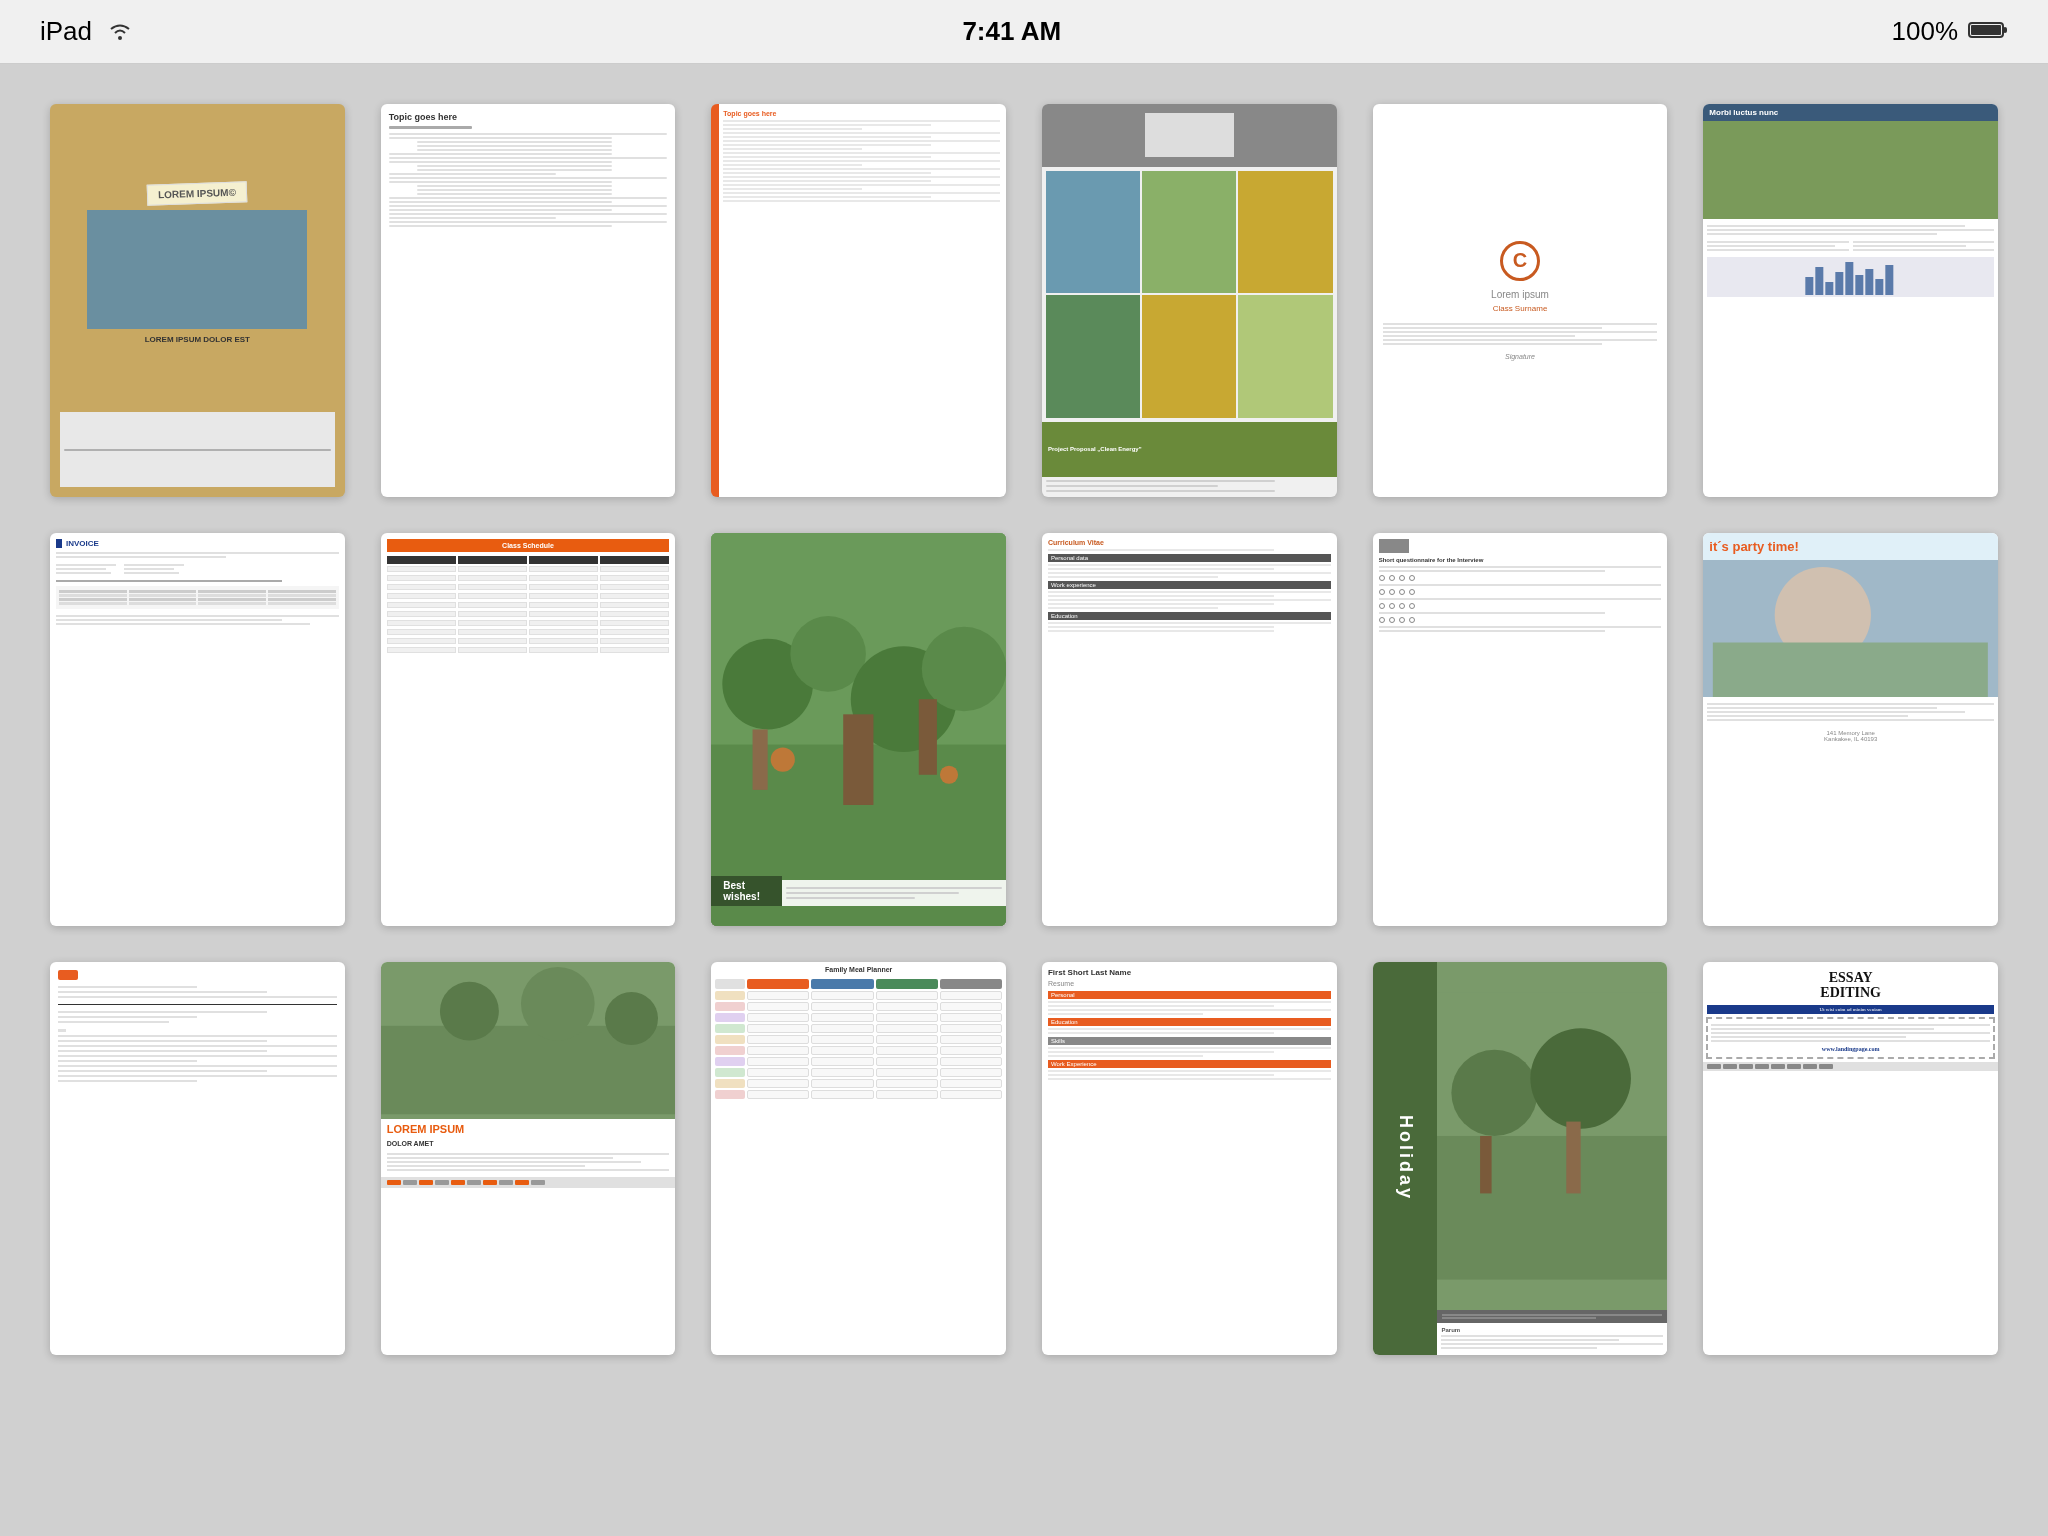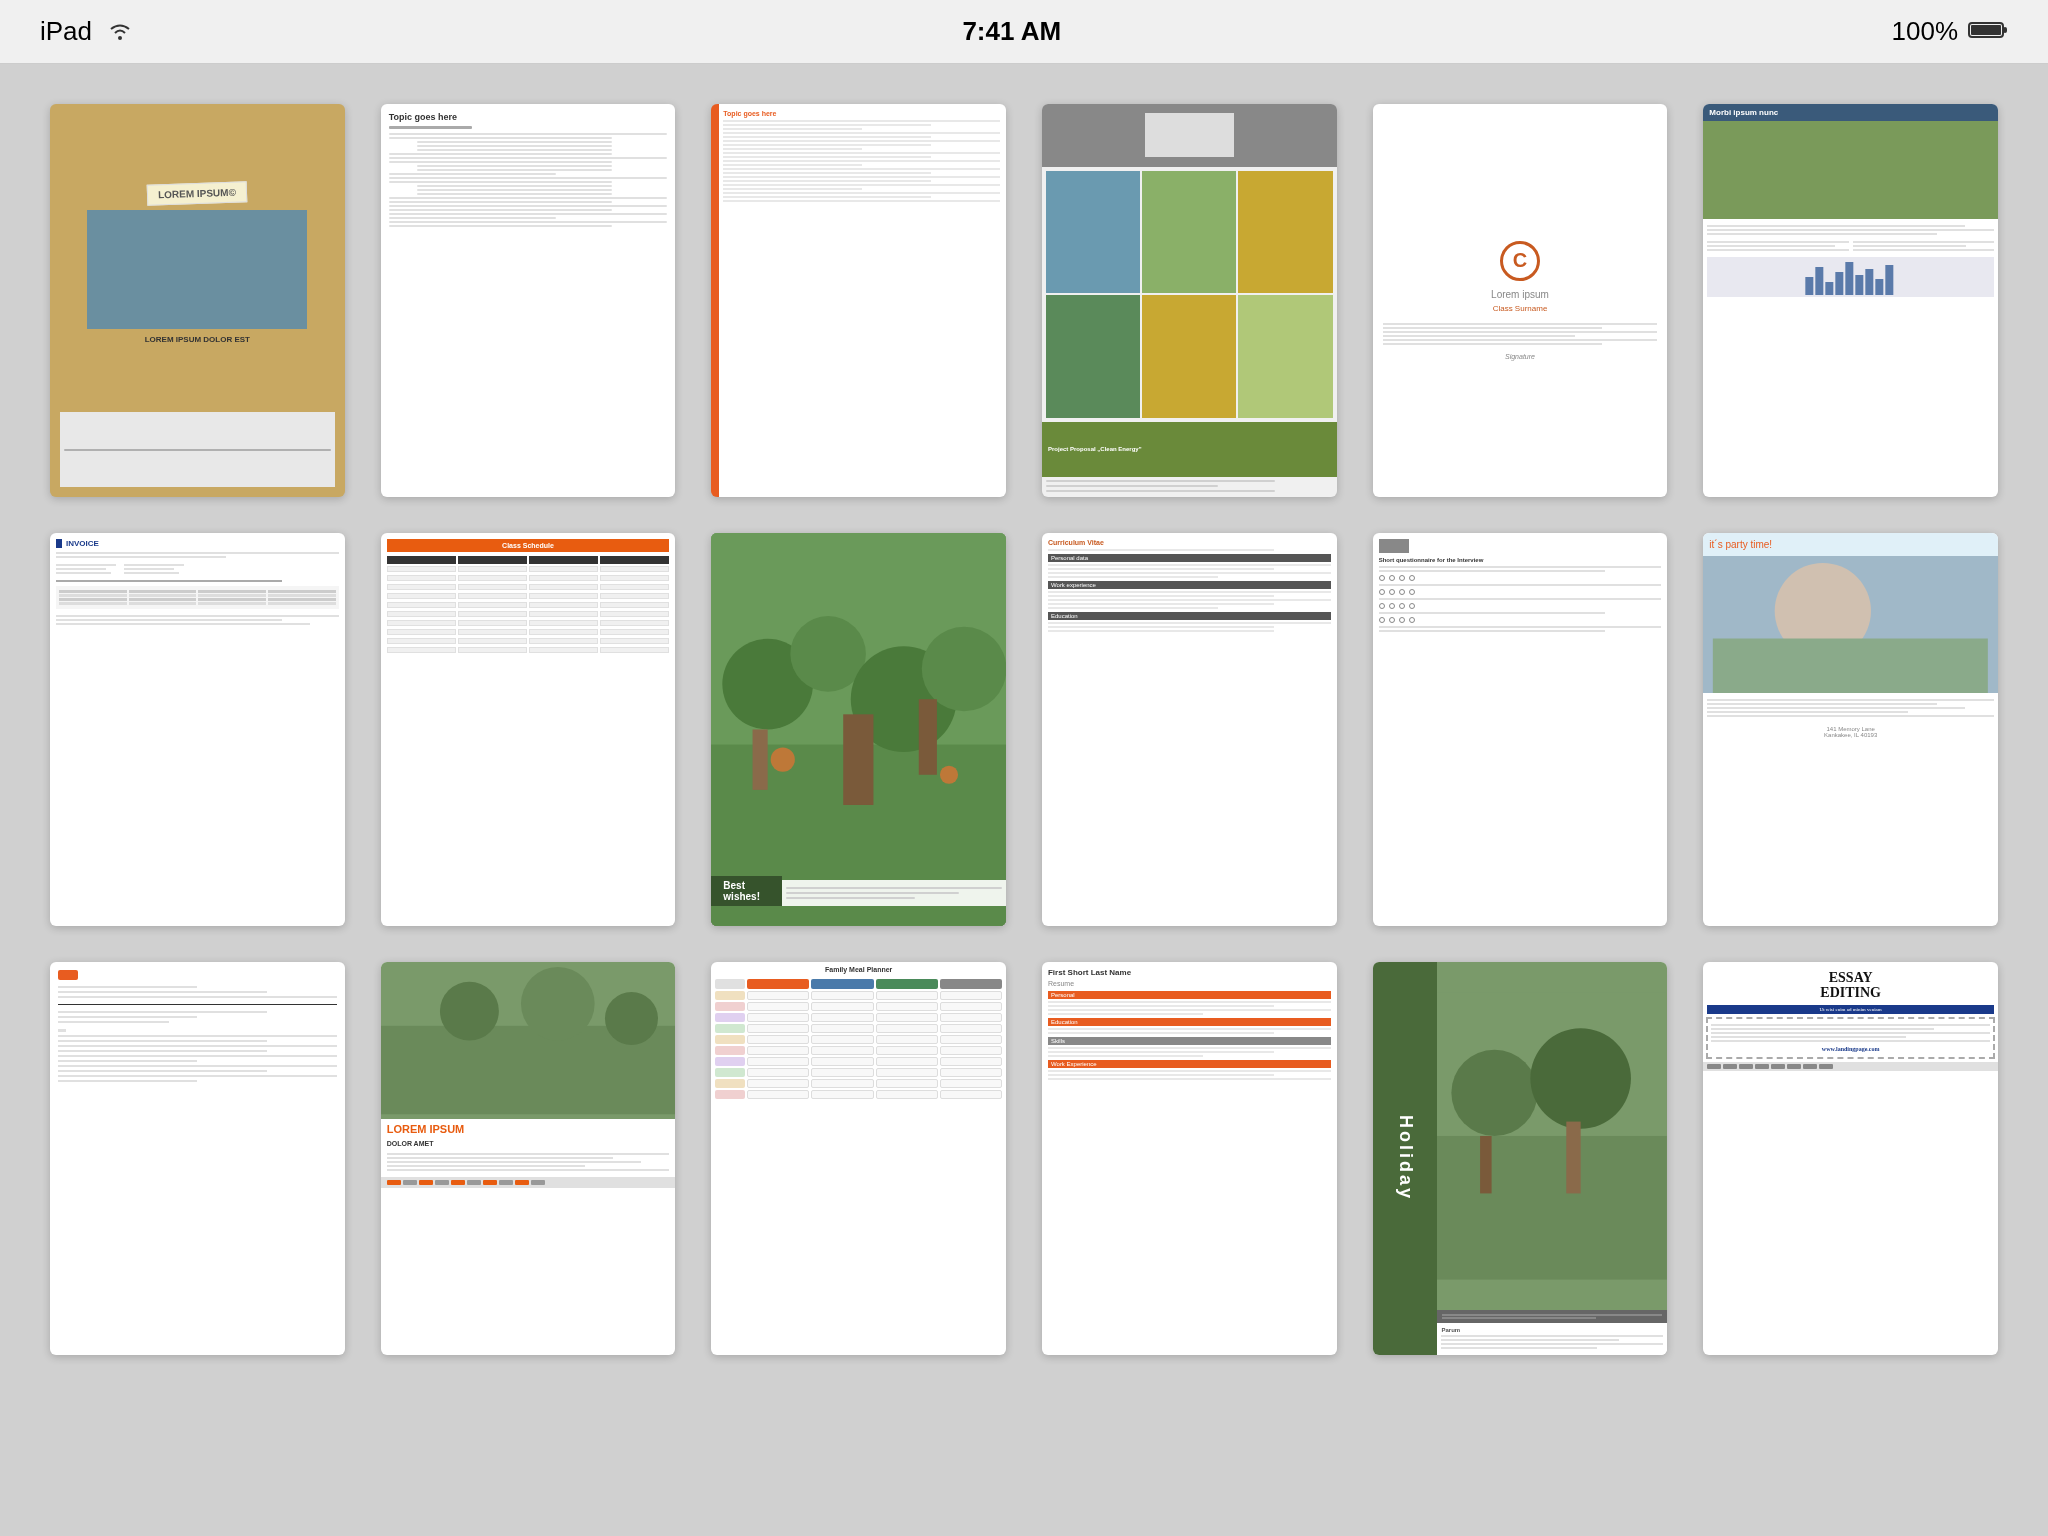--- a/index.html
+++ b/index.html
@@ -457,22 +457,22 @@
     
     .doc-12 {
       background: white;
       padding: 0;
     }
     .doc-12 .party-header {
       background: #e0f0f8;
       padding: 6px;
     }
     .doc-12 .party-title {
-      font-size: 10px;
-      font-weight: normal;
+      font-size: 13px;
+      font-weight: bold;
       color: #e85c20;
     }
     .doc-12 .party-photo {
       background: #a0b8c8;
       height: 35%;
     }
     .doc-12 .party-text {
       padding: 4px;
       font-size: 6px;
       color: #555;
@@ -799,21 +799,21 @@
         <div class="body-line" style="width:100%;"></div>
         <div class="body-line" style="width:70%;"></div>
         <div class="body-line" style="width:100%;"></div>
         <div class="body-line" style="width:80%;"></div>
       </div>
       <div class="sig-line">Signature</div>
     </div>
 
     <div class="doc-thumb doc-6">
       <div class="header">
-        <div class="header-title">Morbi ipsum nunc</div>
+        <div class="header-title">Morbi luctus nunc</div>
       </div>
       <div class="photo-strip"></div>
       <div class="content-area">
         <div class="content-line" style="width:90%;"></div>
         <div class="content-line" style="width:100%;"></div>
         <div class="content-line" style="width:80%;"></div>
         <div class="cols">
           <div>
             <div class="content-line" style="width:100%;"></div>
             <div class="content-line" style="width:90%;"></div>

